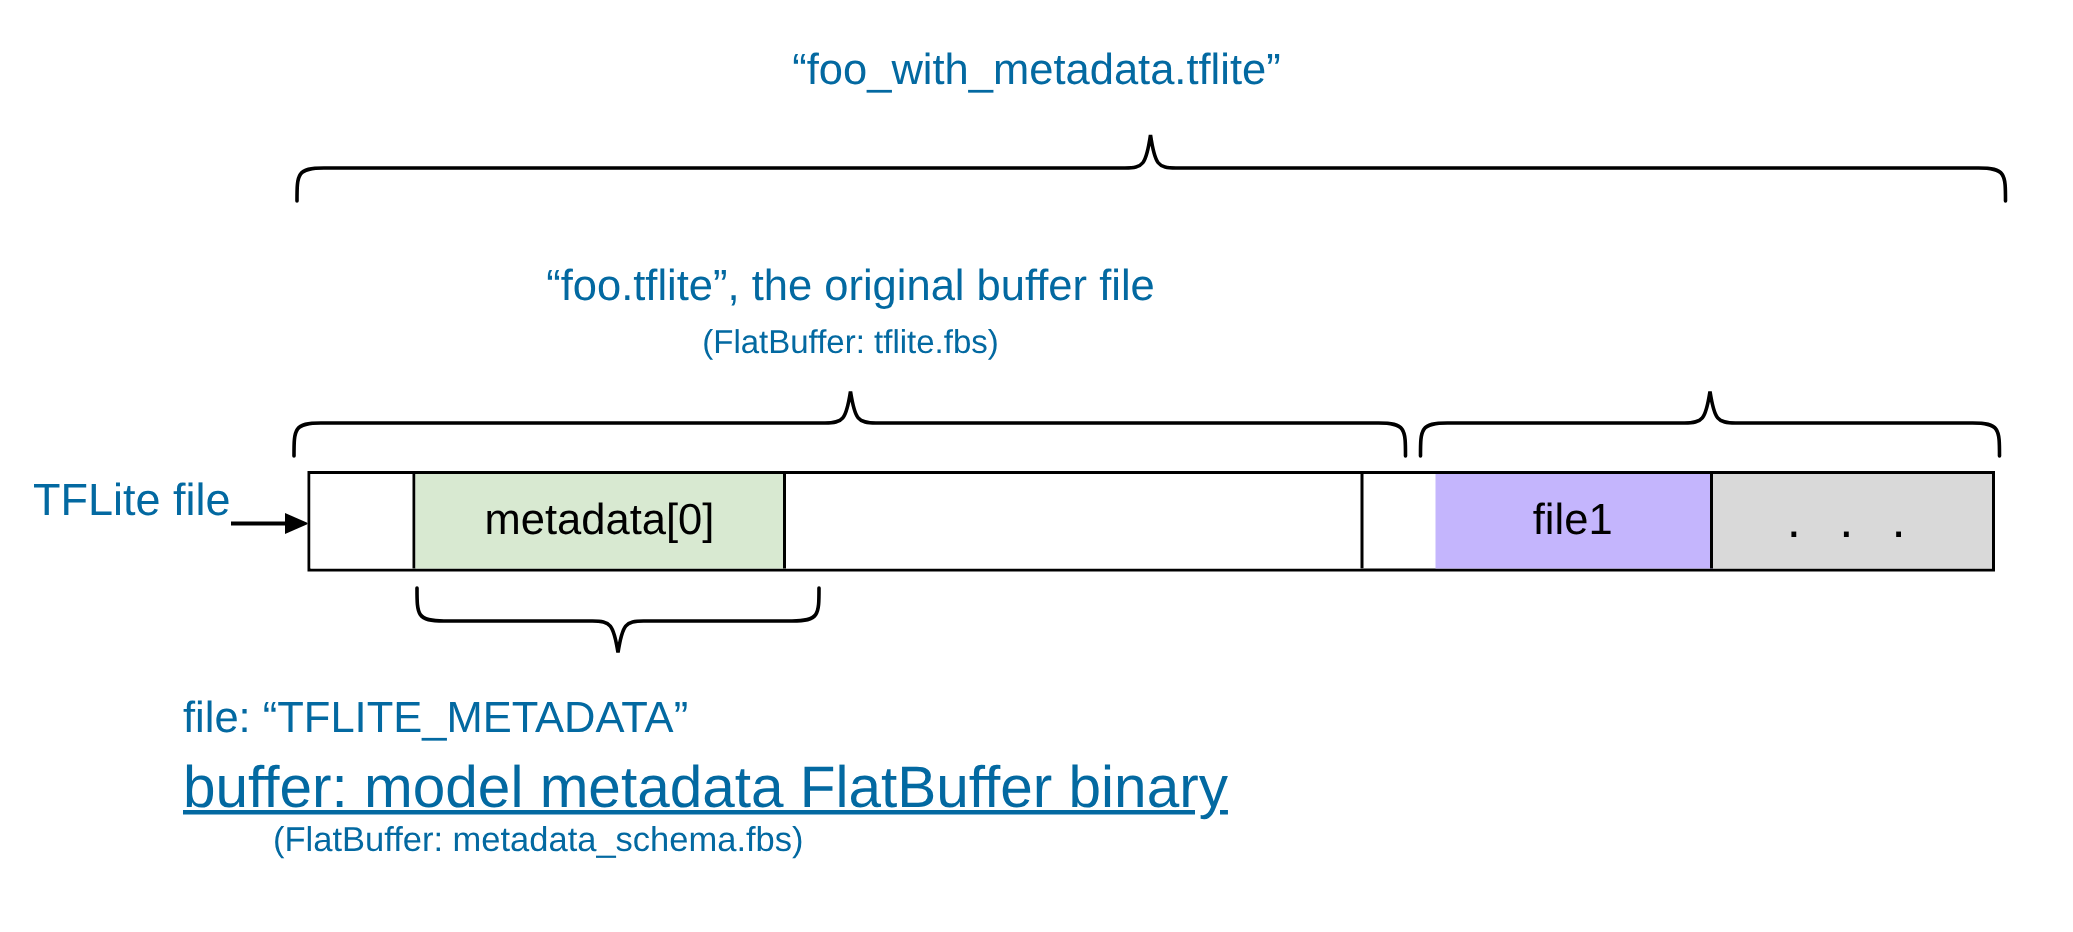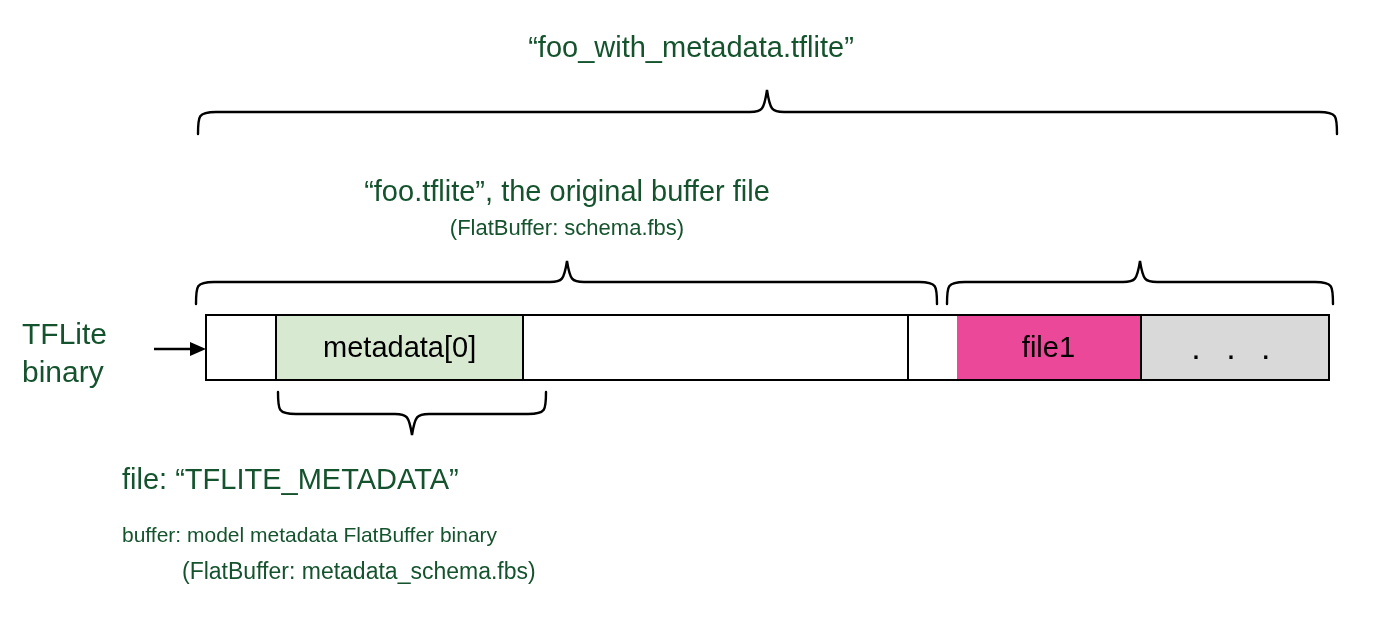--- a/index.html
+++ b/index.html
@@ -14,21 +14,21 @@
   #diagram {
     position: relative;
     width: 1382px;
     height: 621px;
     overflow: hidden;
     background: #ffffff;
   }
   .txt {
     position: absolute;
     white-space: nowrap;
-    color: #14532d;
+    color: #0369a1;
     line-height: 1.18;
   }
   .t-title {
     font-size: 29px;
     left: 0;
     top: 30px;
     width: 1382px;
     text-align: center;
   }
   .t-level2-main {
@@ -60,29 +60,29 @@
     text-align: left;
     white-space: normal;
     line-height: 1.25;
   }
   .t-ann1 {
     font-size: 29px;
     left: 122px;
     top: 462px;
   }
   .t-ann2 {
-    font-size: 21px;
+    font-size: 39px;
     left: 122px;
-    top: 523px;
+    top: 503px;
+    text-decoration: underline;
   }
   .t-ann3 {
     font-size: 23px;
     left: 182px;
     top: 546px;
-    margin-top: 12px;
   }
 
   
   #bar {
     position: absolute;
     left: 205px;
     top: 314px;
     width: 1125px;
     height: 67px;
     box-sizing: border-box;
@@ -127,21 +127,21 @@
     <path d="M 8 48
              C 8 30, 8 26, 26 26
              L 560 26
              C 572 26, 574 24, 577 4
              C 580 24, 582 26, 594 26
              L 1129 26
              C 1147 26, 1147 30, 1147 48" fill="none" stroke="#000" stroke-width="2.4" stroke-linecap="round"></path>
   </svg>
 
   <div class="txt t-level2-main">“foo.tflite”, the original buffer file</div>
-  <div class="txt t-level2-sub">(FlatBuffer: schema.fbs)</div>
+  <div class="txt t-level2-sub">(FlatBuffer: tflite.fbs)</div>
 
   <svg class="brace" style="left:188px; top:258px;" width="760" height="48" viewBox="0 0 760 48">
     <path d="M 8 46
              C 8 28, 8 24, 26 24
              L 362 24
              C 374 24, 376 22, 379 3
              C 382 22, 384 24, 396 24
              L 731 24
              C 749 24, 749 28, 749 46" fill="none" stroke="#000" stroke-width="2.4" stroke-linecap="round"></path>
   </svg>
@@ -149,31 +149,31 @@
   <svg class="brace" style="left:940px; top:258px;" width="402" height="48" viewBox="0 0 402 48">
     <path d="M 7 46
              C 7 28, 7 24, 25 24
              L 183 24
              C 195 24, 197 22, 200 3
              C 203 22, 205 24, 217 24
              L 375 24
              C 393 24, 393 28, 393 46" fill="none" stroke="#000" stroke-width="2.4" stroke-linecap="round"></path>
   </svg>
 
-  <div class="txt t-left-label">TFLite binary</div>
+  <div class="txt t-left-label">TFLite file</div>
   <svg class="brace" style="left:152px; top:336px;" width="58" height="26" viewBox="0 0 58 26">
     <line x1="2" y1="13" x2="40" y2="13" stroke="#000" stroke-width="2.6"></line>
     <polygon points="38,6 54,13 38,20" fill="#000"></polygon>
   </svg>
 
   <div id="bar">
     <div class="cell cell-head"></div>
     <div class="cell cell-meta" style="background:#d8e9d1;">metadata[0]</div>
     <div class="cell cell-body"></div>
-    <div class="cell cell-file1" style="background:#ec4899;margin-left:48px;">file1</div>
+    <div class="cell cell-file1" style="background:#c4b5fd;margin-left:48px;">file1</div>
     <div class="cell cell-rest dots" style="background:#d9d9d9;">. . .</div>
   </div>
 
   <svg class="brace" style="left:270px; top:388px;" width="282" height="52" viewBox="0 0 282 52">
     <path d="M 8 4
              C 8 22, 8 26, 26 26
              L 125 26
              C 137 26, 139 28, 142 47
              C 145 28, 147 26, 159 26
              L 258 26

